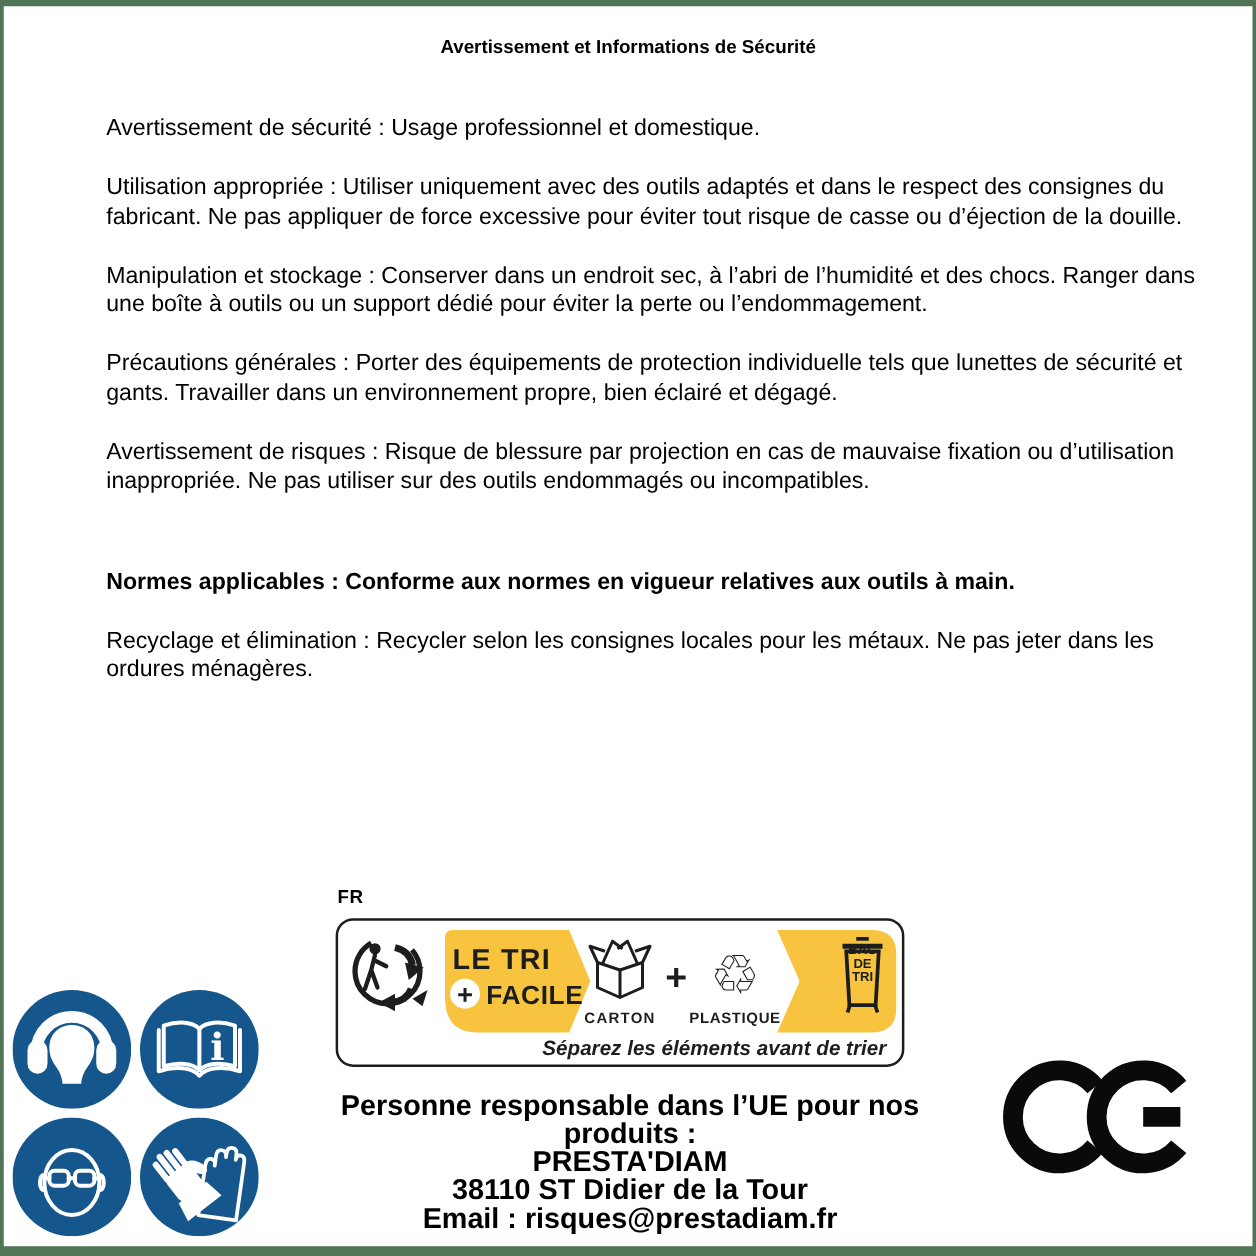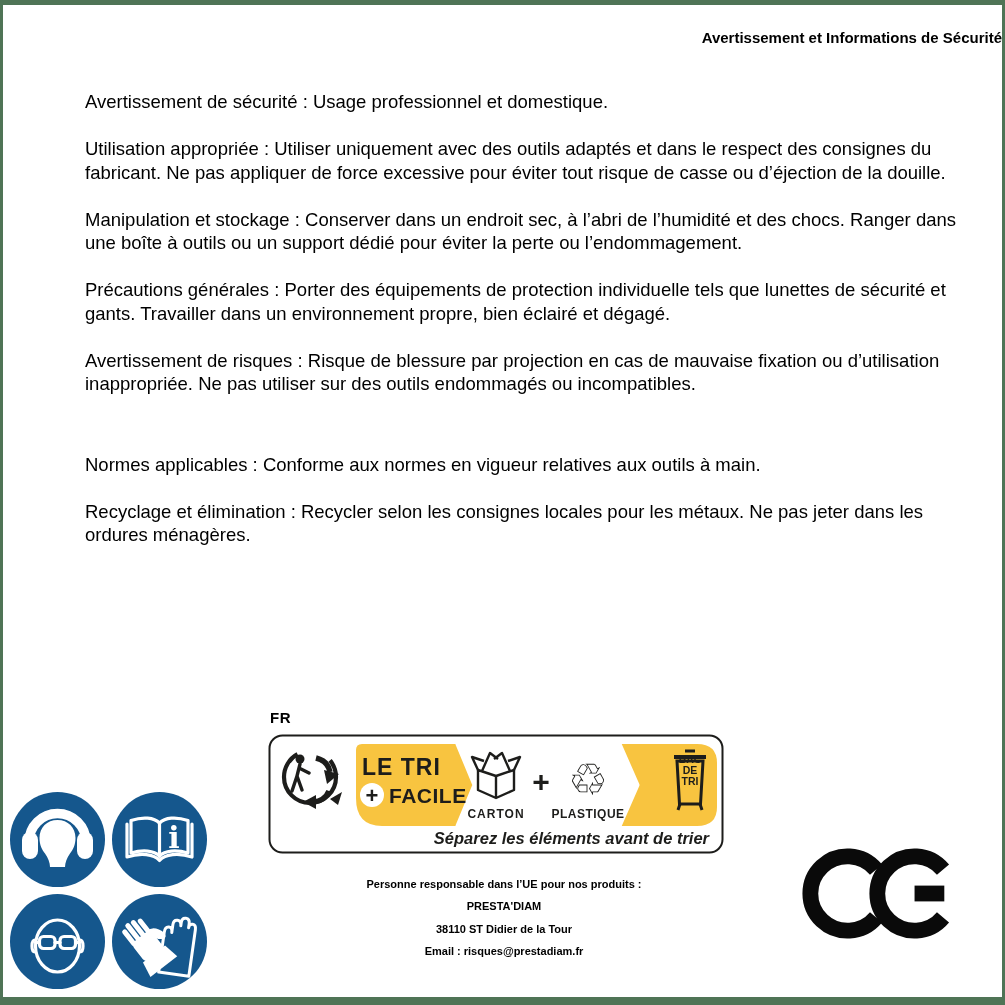--- a/index.html
+++ b/index.html
@@ -2,31 +2,31 @@
 <html lang="fr"><head>
 <meta charset="utf-8">
 <style>
   html,body{margin:0;padding:0;background:#fff;}
   .page{
     position:relative;width:1005px;height:1005px;box-sizing:border-box;
     background:#fff;color:#000;
     border:3px solid #4f7456;border-top-width:5px;border-bottom-width:8px;
     font-family:"Liberation Sans",sans-serif;overflow:hidden;
   }
-  .title{position:absolute;top:24px;left:0;right:0;text-align:right;
+  .title{position:absolute;top:24px;left:0;right:0;text-align:center;
     font-size:15px;font-weight:bold;}
   .paras{position:absolute;left:82px;top:85px;width:872px;
     font-size:18.5px;line-height:23.5px;}
   .paras p{margin:0 0 23.5px 0;}
-  .paras p.extra-gap{margin-top:57px;}
+  .paras p.extra-gap{margin-top:57px;font-weight:bold;}
   .fr-code{position:absolute;left:267px;top:704px;font-size:15px;font-weight:bold;letter-spacing:.5px;}
   .infotri{position:absolute;left:265px;top:729px;}
   .infotri text{font-family:"Liberation Sans",sans-serif;}
   .address{position:absolute;left:251px;top:868px;width:500px;text-align:center;
-    font-weight:bold;font-size:11px;line-height:22.4px;}
+    font-weight:bold;font-size:23px;line-height:22.4px;}
   .icon-grid{position:absolute;left:7px;top:787px;display:grid;
     grid-template-columns:95px 95px;grid-gap:7px;}
   .icon-grid svg{display:block;}
   .ce{position:absolute;left:799px;top:842px;}
 </style>
 </head>
 <body>
 
 <div class="page">
 

